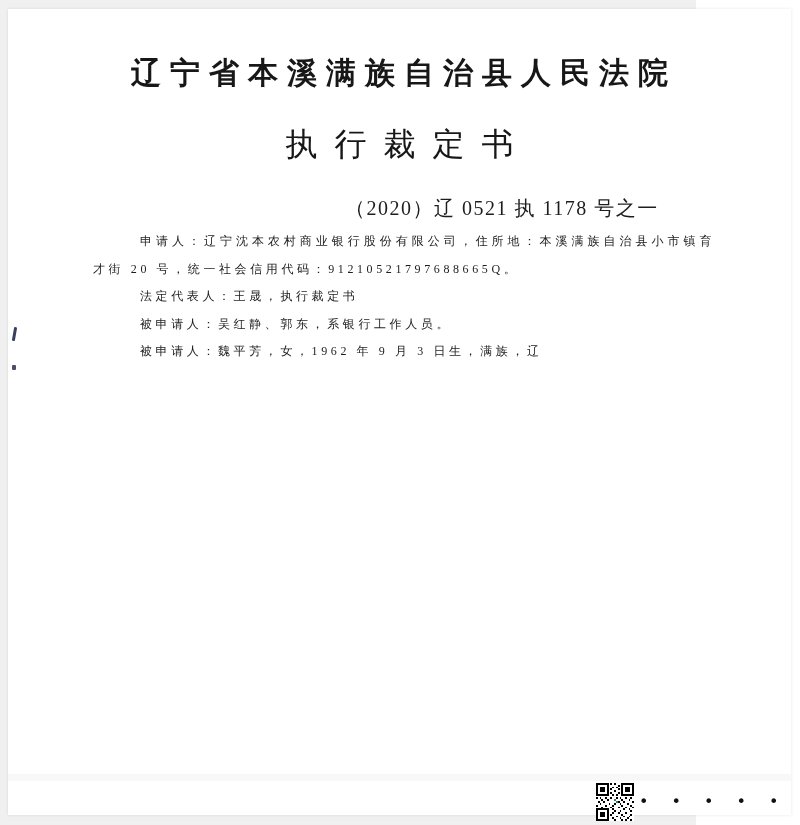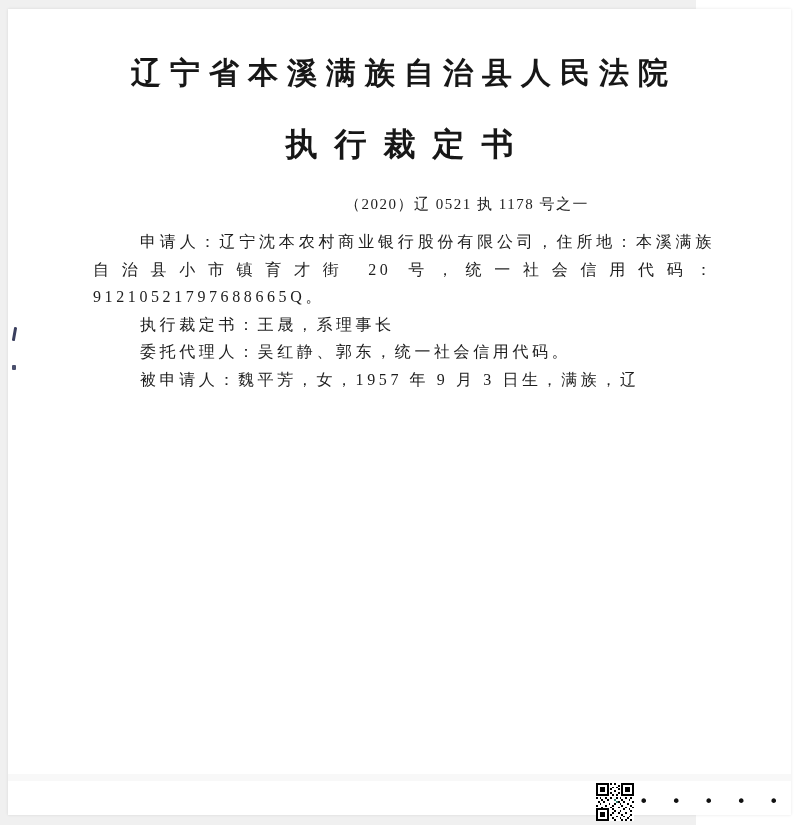--- a/index.html
+++ b/index.html
@@ -40,41 +40,41 @@
     white-space: nowrap;
   }
   .doc-title {
     position: absolute;
     top: 114px;
     left: 0;
     right: 0;
     margin: 0;
     text-align: center;
     font-size: 32px;
-    font-weight: bold;
+    font-weight: normal;
     color: #171717;
     letter-spacing: 17px;
     padding-left: 17px;
     white-space: nowrap;
   }
   .case-number {
     position: absolute;
     top: 186px;
     left: 337px;
-    font-size: 15px;
+    font-size: 20px;
     color: #1d1d1d;
     letter-spacing: 1.5px;
     white-space: nowrap;
   }
   .doc-body {
     position: absolute;
     top: 219px;
     left: 85px;
     width: 622px;
-    font-size: 16px;
+    font-size: 12px;
     line-height: 27.6px;
     color: #1d1d1d;
     letter-spacing: 3.6px;
     text-align: justify;
     text-justify: inter-character;
   }
   .doc-body p {
     margin: 0;
     text-indent: 47px;
   }
@@ -130,23 +130,23 @@
   <div class="page">
 
     <h1 class="court-name">辽宁省本溪满族自治县人民法院</h1>
 
     <h2 class="doc-title">执行裁定书</h2>
 
     <div class="case-number">（2020）辽 0521 执 1178 号之一</div>
 
     <div class="doc-body">
       <p>申请人：辽宁沈本农村商业银行股份有限公司，住所地：本溪满族自治县小市镇育才街 20 号，统一社会信用代码：91210521797688665Q。</p>
-      <p>执行裁定书：王晟，系理事长</p>
-      <p>委托代理人：吴红静、郭东，统一社会信用代码。</p>
-      <p>被申请人：魏平芳，女，1957 年 9 月 3 日生，满族，辽</p>
+      <p>法定代表人：王晟，执行裁定书</p>
+      <p>被申请人：吴红静、郭东，系银行工作人员。</p>
+      <p>被申请人：魏平芳，女，1962 年 9 月 3 日生，满族，辽</p>
     </div>
 
     <div class="fold-line"></div>
 
     <div class="pen-mark-1"></div>
     <div class="pen-mark-2"></div>
 
     <svg class="qr-code" width="38" height="38" viewBox="0 0 21 21" shape-rendering="crispEdges">
       <rect x="0" y="0" width="21" height="21" fill="#ffffff"></rect>
 

